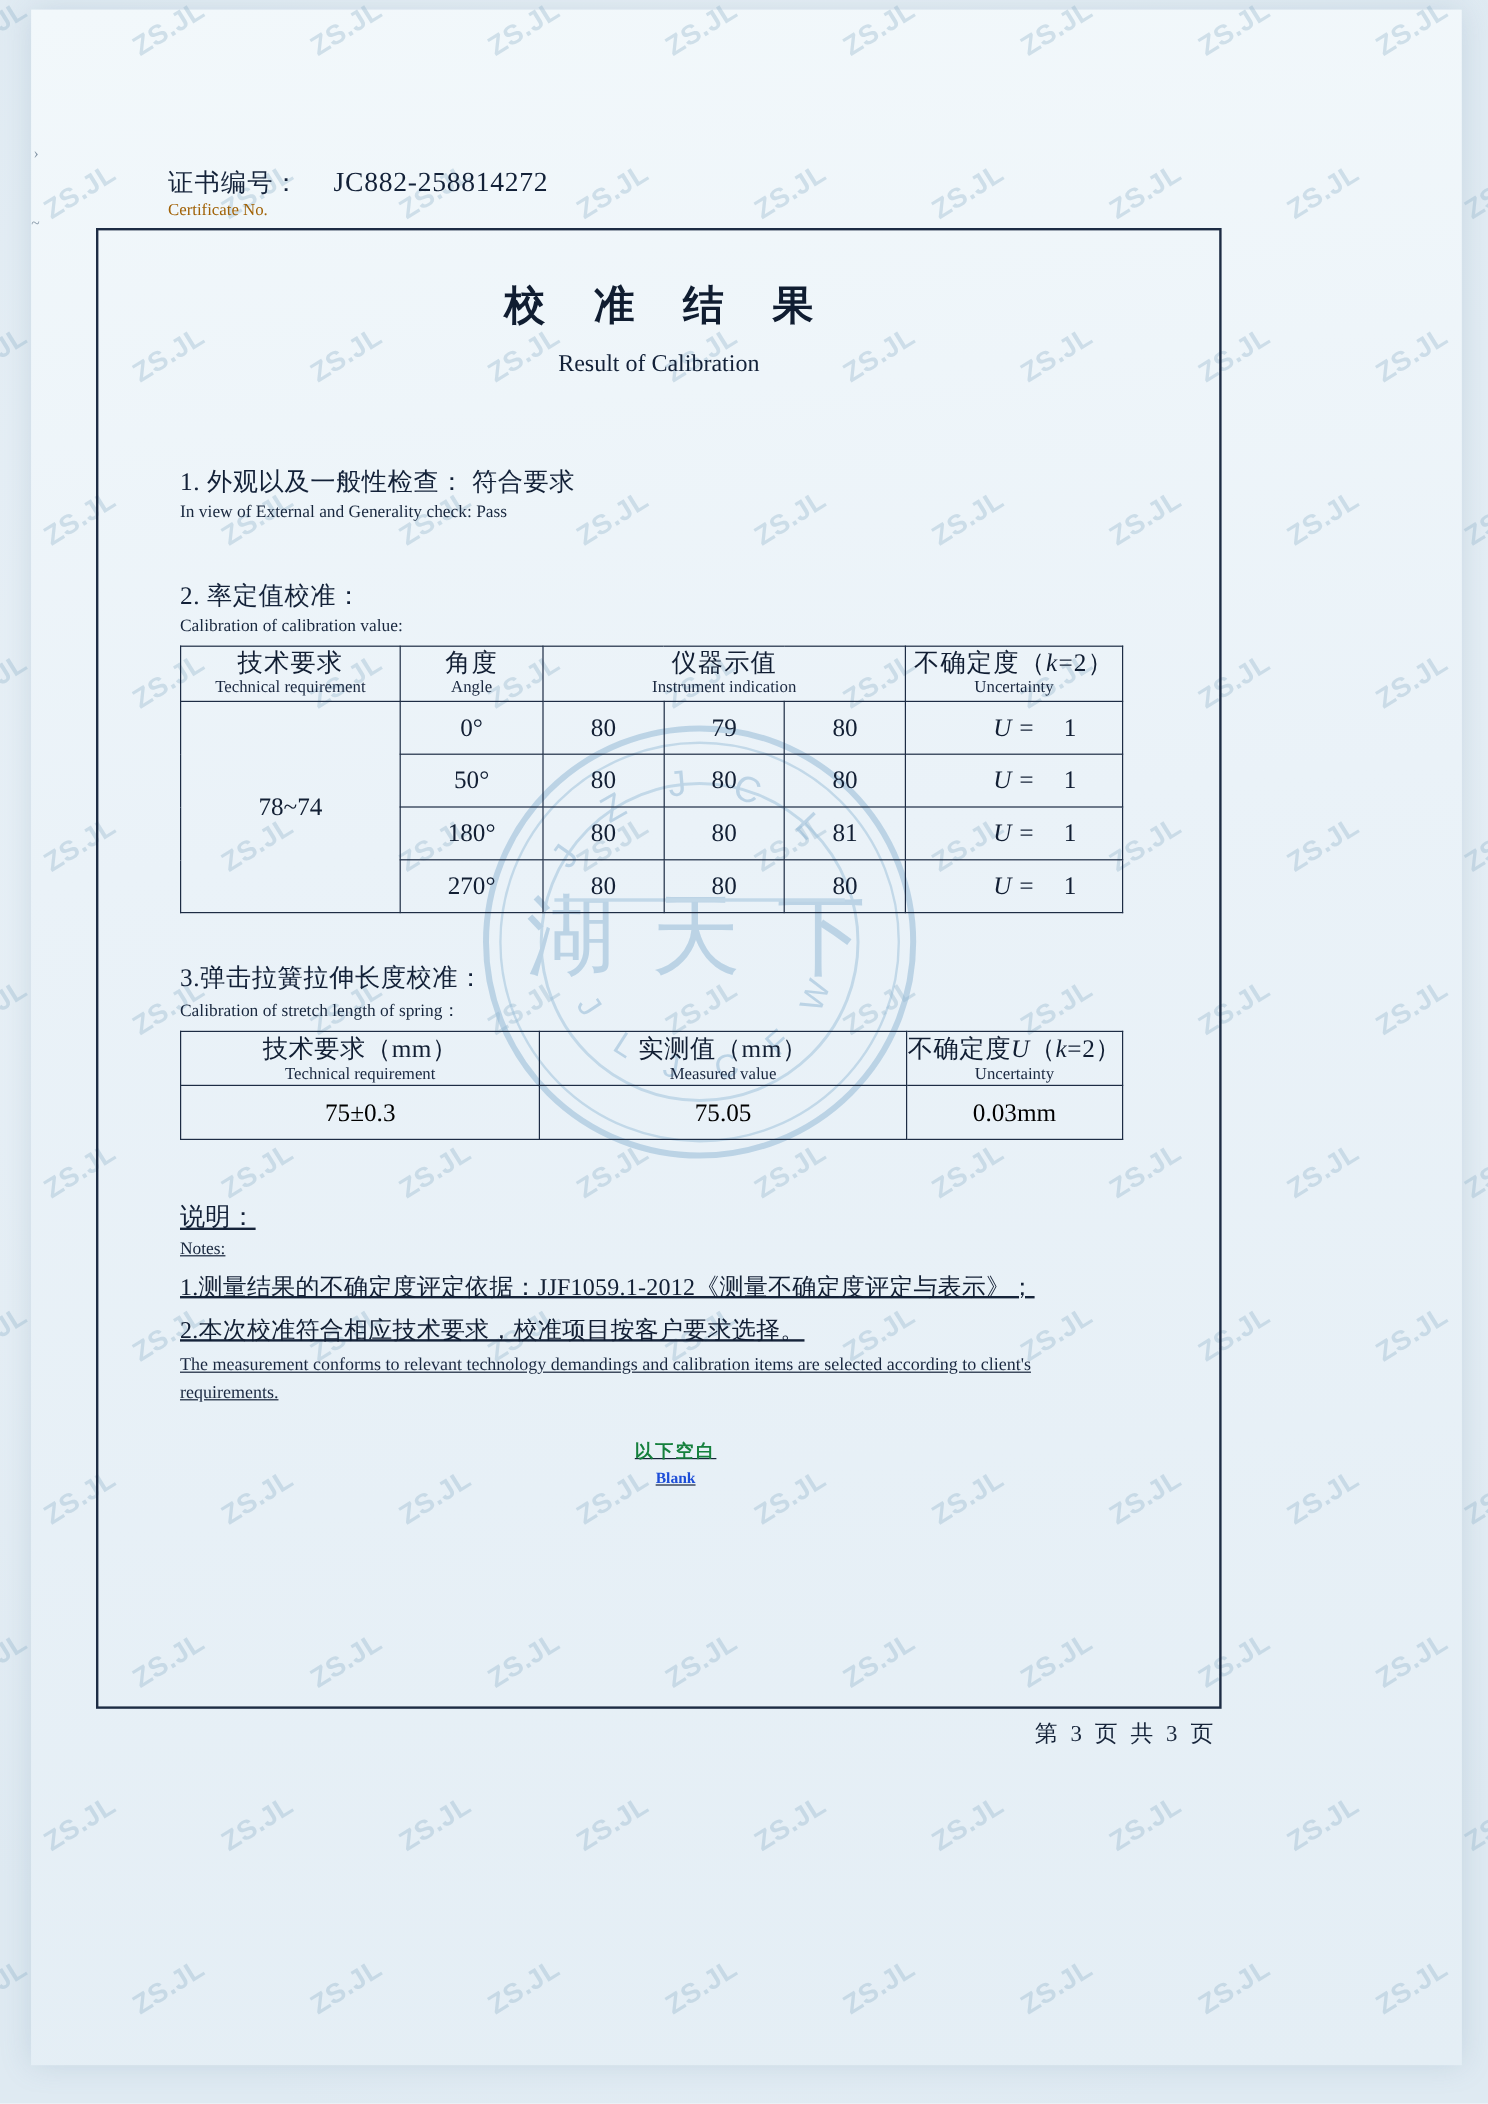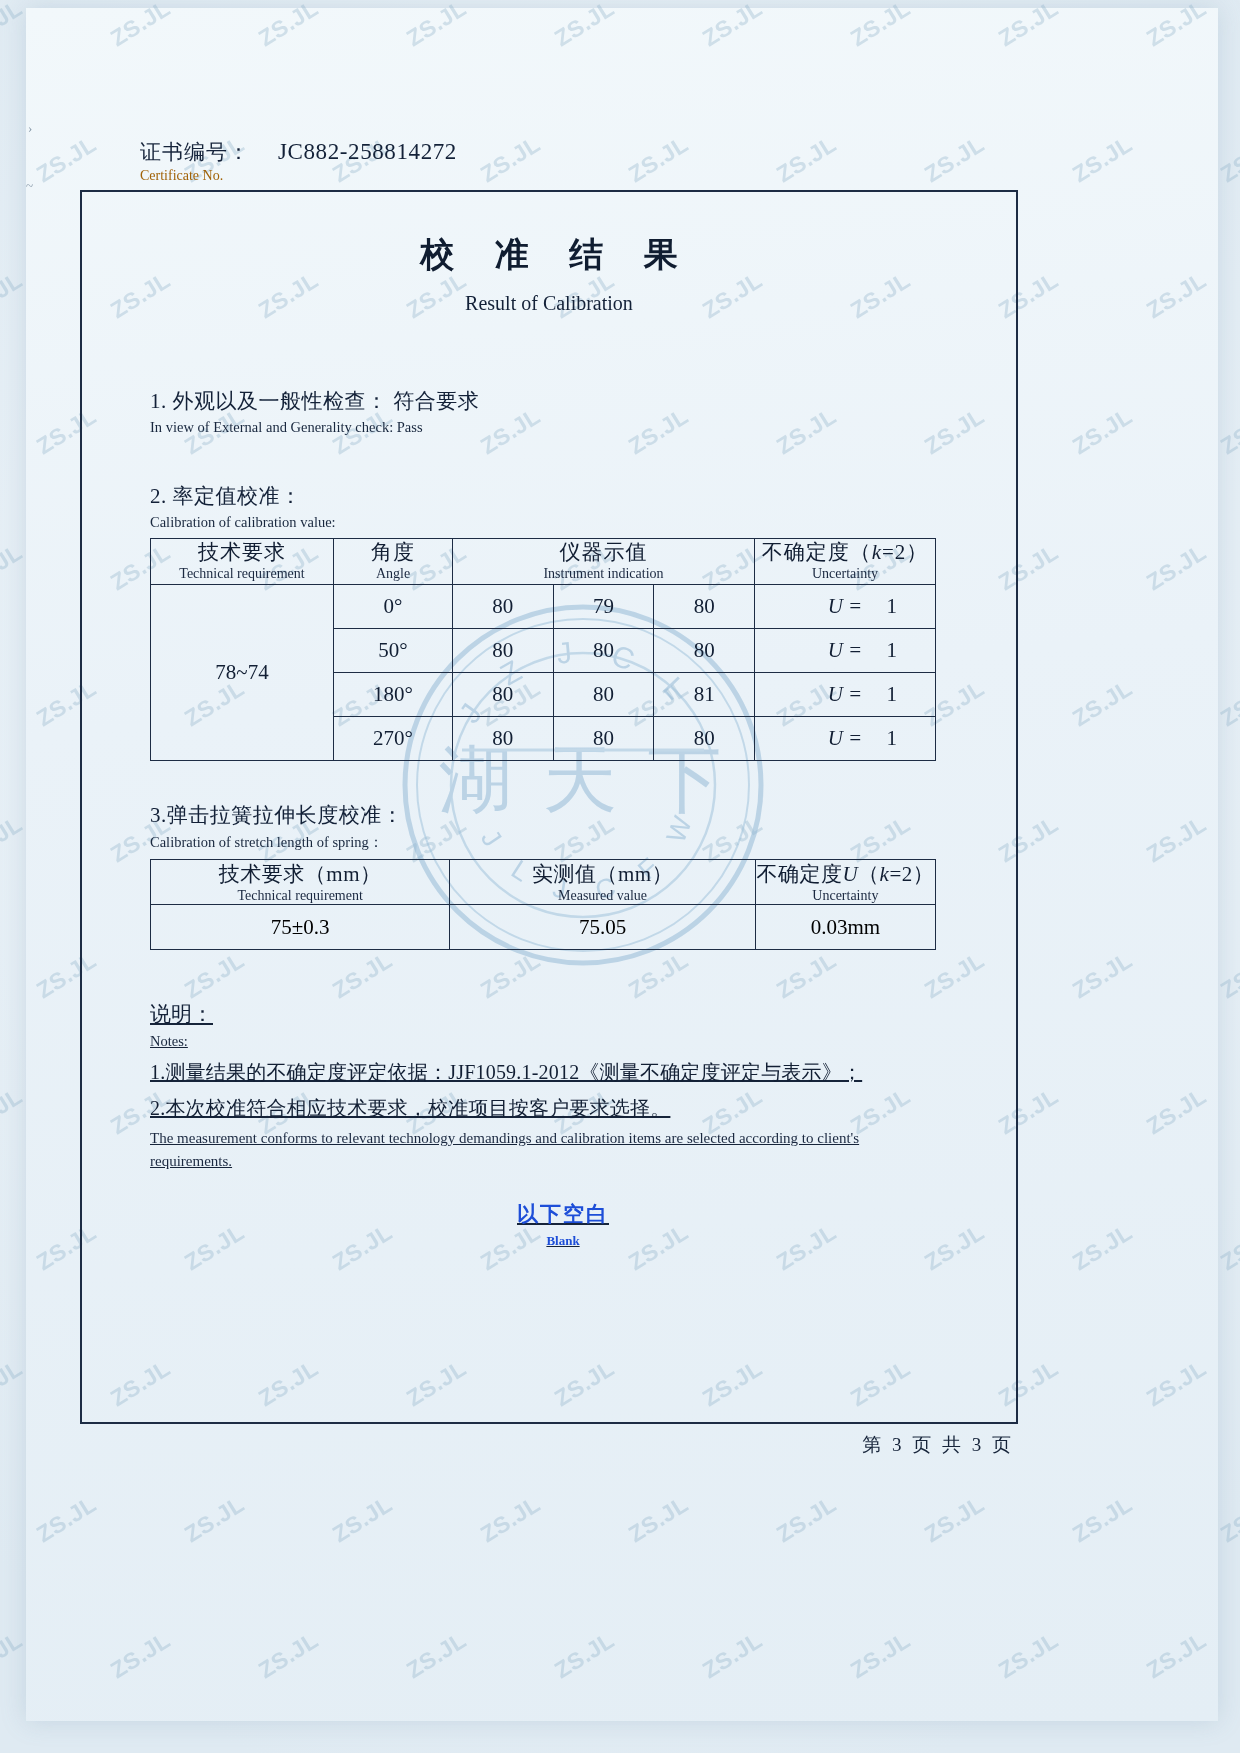--- a/index.html
+++ b/index.html
@@ -207,24 +207,24 @@
     color: #1a2840;
     max-width: 790px;
   }
   .note-en .ital { font-style: italic; }
 
   .blank-block {
     text-align: center;
     margin-top: 26px;
   }
   .blank-cn {
-    font-size: 21px;
+    font-size: 15px;
     font-weight: bold;
     letter-spacing: 2px;
-    color: #1d4ed8;
+    color: #15803d;
   }
   .blank-en {
     font-size: 13px;
     font-weight: bold;
     margin-top: 5px;
     color: #1d4ed8;
   }
 
   
   .footer {

